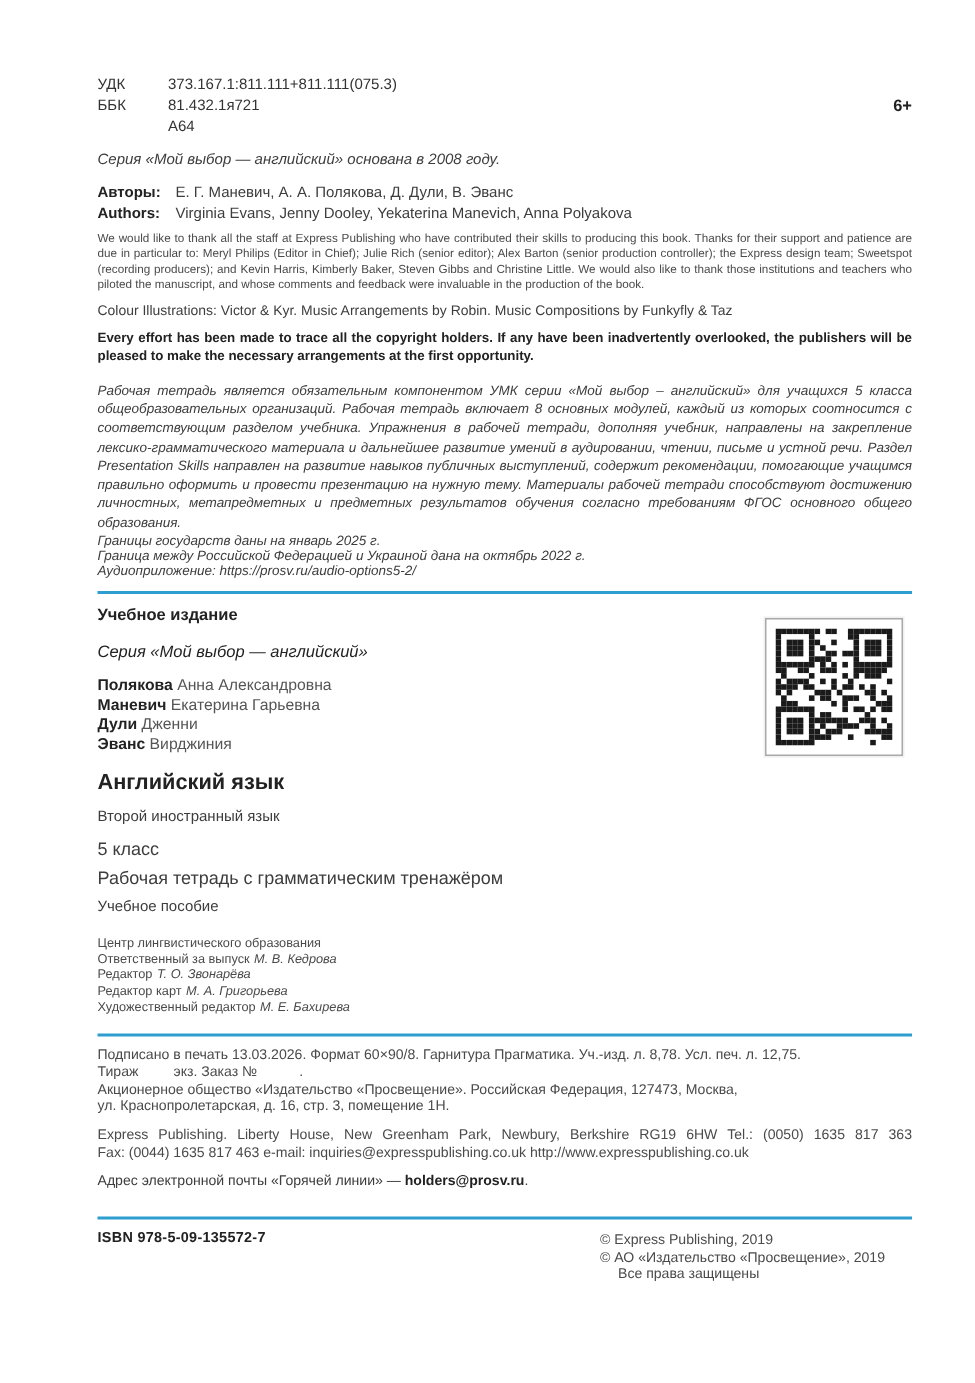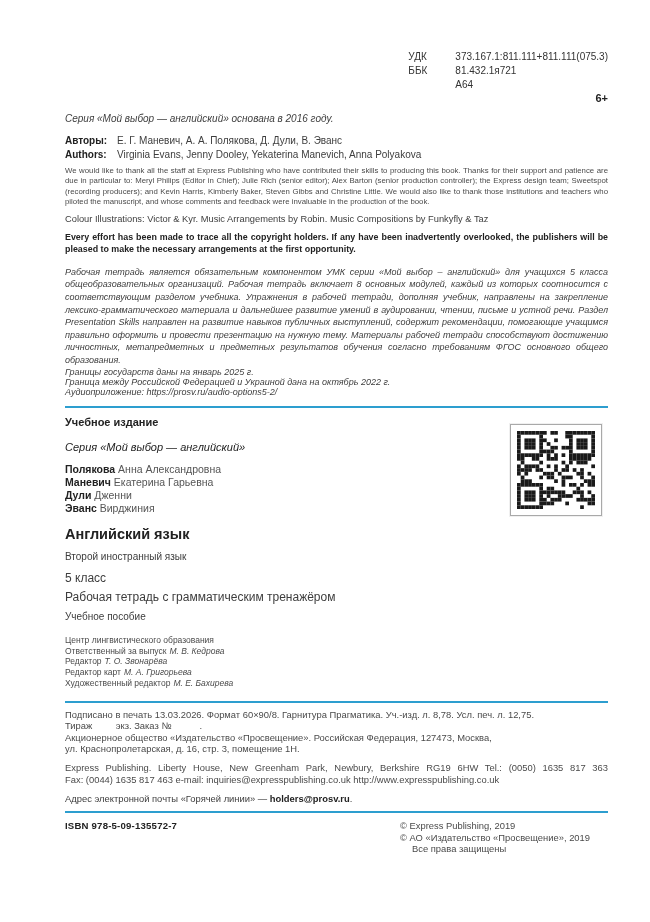--- a/index.html
+++ b/index.html
@@ -5,21 +5,21 @@
   * { margin:0; padding:0; box-sizing:border-box; }
   html,body { background:#ffffff; }
   body {
     width:650px; height:922px; position:relative;
     font-family:"Liberation Sans","DejaVu Sans",sans-serif;
     color:#3d3d3d; overflow:hidden;
   }
   .page { position:relative; width:650px; height:922px; padding:50px 42px 0 65px; }
 
   
-  .biblio { display:flex; align-items:flex-end;flex-direction:column; }
+  .biblio { display:flex; align-items:center; }
   .biblio-table { font-size:10px; line-height:14px; color:#333; }
   .biblio-row { display:flex; }
   .biblio-label { width:47px; }
   .age-badge { margin-left:auto; font-weight:bold; font-size:11px; color:#222; }
 
   .series-note { margin-top:9px; font-style:italic; font-size:10px; color:#3d3d3d; }
 
   .authors-block { margin-top:10px; font-size:10px; line-height:14px; }
   .authors-row { display:flex; }
   .authors-label { font-weight:bold; width:52px; color:#222; }
@@ -85,21 +85,21 @@
         <span>81.432.1я721</span>
       </div>
       <div class="biblio-row">
         <span class="biblio-label"></span>
         <span>А64</span>
       </div>
     </div>
     <span class="age-badge">6+</span>
   </div>
 
-  <div class="series-note">Серия «Мой выбор — английский» основана в 2016 году.</div>
+  <div class="series-note">Серия «Мой выбор — английский» основана в 2008 году.</div>
 
   <div class="authors-block">
     <div class="authors-row">
       <span class="authors-label">Авторы:</span>
       <span>Е. Г. Маневич, А. А. Полякова, Д. Дули, В. Эванс</span>
     </div>
     <div class="authors-row">
       <span class="authors-label">Authors:</span>
       <span>Virginia Evans, Jenny Dooley, Yekaterina Manevich, Anna Polyakova</span>
     </div>

